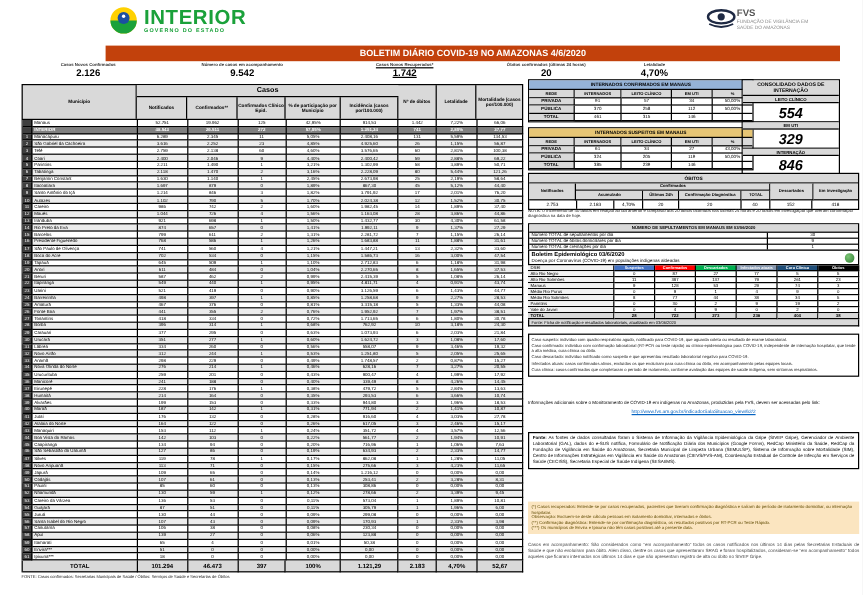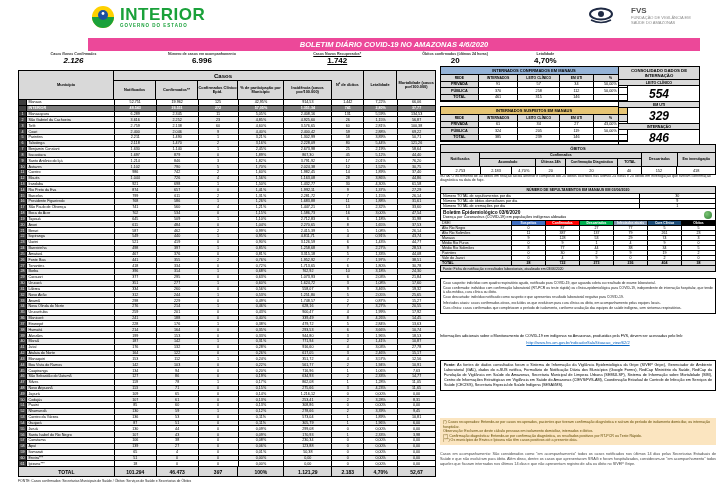--- a/index.html
+++ b/index.html
@@ -2,24 +2,24 @@
 <html><head>
 <meta charset="utf-8">
 <style>
   html,body{margin:0;padding:0;background:#e8e8e8;}
   #page{position:relative;width:719px;height:496px;background:#ffffff;font-family:"Liberation Sans",sans-serif;overflow:hidden;color:#000;}
   .abs{position:absolute;}
   
   #az-logo{left:90px;top:4px;display:flex;align-items:center;gap:4px;}
   #az-text .t1{color:#1aa13a;font-weight:bold;font-size:17px;letter-spacing:.5px;line-height:17px;}
   #az-text .t2{color:#1aa13a;font-weight:bold;font-size:4.5px;letter-spacing:1px;}
-  #fvs-logo{left:588px;top:6px;display:flex;gap:17px;align-items:center;}
+  #fvs-logo{left:588px;top:6px;display:flex;gap:0;align-items:center;}
   #fvs-text .f1{font-weight:bold;font-size:8px;color:#555;}
   #fvs-text .f2{font-size:4px;color:#8a8a8a;line-height:5px;width:70px;}
-  #green-bar{left:88px;top:38px;width:612px;height:13px;background:#ec4899;color:#fff;font-style:italic;font-weight:bold;font-size:7.5px;display:flex;align-items:center;justify-content:center;}
+  #green-bar{left:88px;top:38px;width:612px;height:13px;background:#c2410c;color:#fff;font-weight:bold;font-size:7.5px;display:flex;align-items:center;justify-content:center;}
   
   #stats{left:18px;top:52px;width:694px;height:16px;display:flex;}
   .stat{display:flex;flex-direction:column;align-items:center;justify-content:flex-start;}
   .stat-label{font-size:3.6px;font-weight:bold;color:#333;}
   .stat-value{font-size:8px;font-weight:bold;}
   
   #main-table{left:18px;top:70px;width:418px;}
   .c{box-sizing:border-box;border-right:.5px solid #000;border-bottom:.5px solid #000;overflow:hidden;white-space:nowrap;display:flex;align-items:center;justify-content:center;}
   #mt-head{display:flex;border:.5px solid #000;background:#d9d9d9;height:28px;}
   .hcell{box-sizing:border-box;border-right:.5px solid #000;display:flex;align-items:center;justify-content:center;text-align:center;font-weight:bold;font-size:3.9px;white-space:normal;line-height:4.4px;}
@@ -116,27 +116,27 @@
     </svg>
     <div id="fvs-text">
       <div class="f1">FVS</div>
       <div class="f2">FUNDAÇÃO DE VIGILÂNCIA EM SAÚDE DO AMAZONAS</div>
     </div>
   </div>
 
   <div class="abs" id="green-bar">BOLETIM DIÁRIO COVID-19 NO AMAZONAS 4/6/2020</div>
 
   <div class="abs" id="stats">
-      <div class="stat" style="width: 16%; font-style: italic;">
+      <div class="stat" style="width: 16%;">
         <div class="stat-label">Casos Novos Confirmados</div>
         <div class="stat-value">2.126</div>
       </div>
       <div class="stat" style="width: 21%;">
         <div class="stat-label">Número de casos em acompanhamento</div>
-        <div class="stat-value">6.996</div>
+        <div class="stat-value">9.542</div>
       </div>
       <div class="stat" style="width: 18%; text-decoration: underline;">
         <div class="stat-label">Casos Novos Recuperados*</div>
         <div class="stat-value">1.742</div>
       </div>
       <div class="stat" style="width: 16%;">
         <div class="stat-label">Óbitos confirmados (últimas 24 horas)</div>
         <div class="stat-value">20</div>
       </div>
       <div class="stat" style="width: 10%;">

